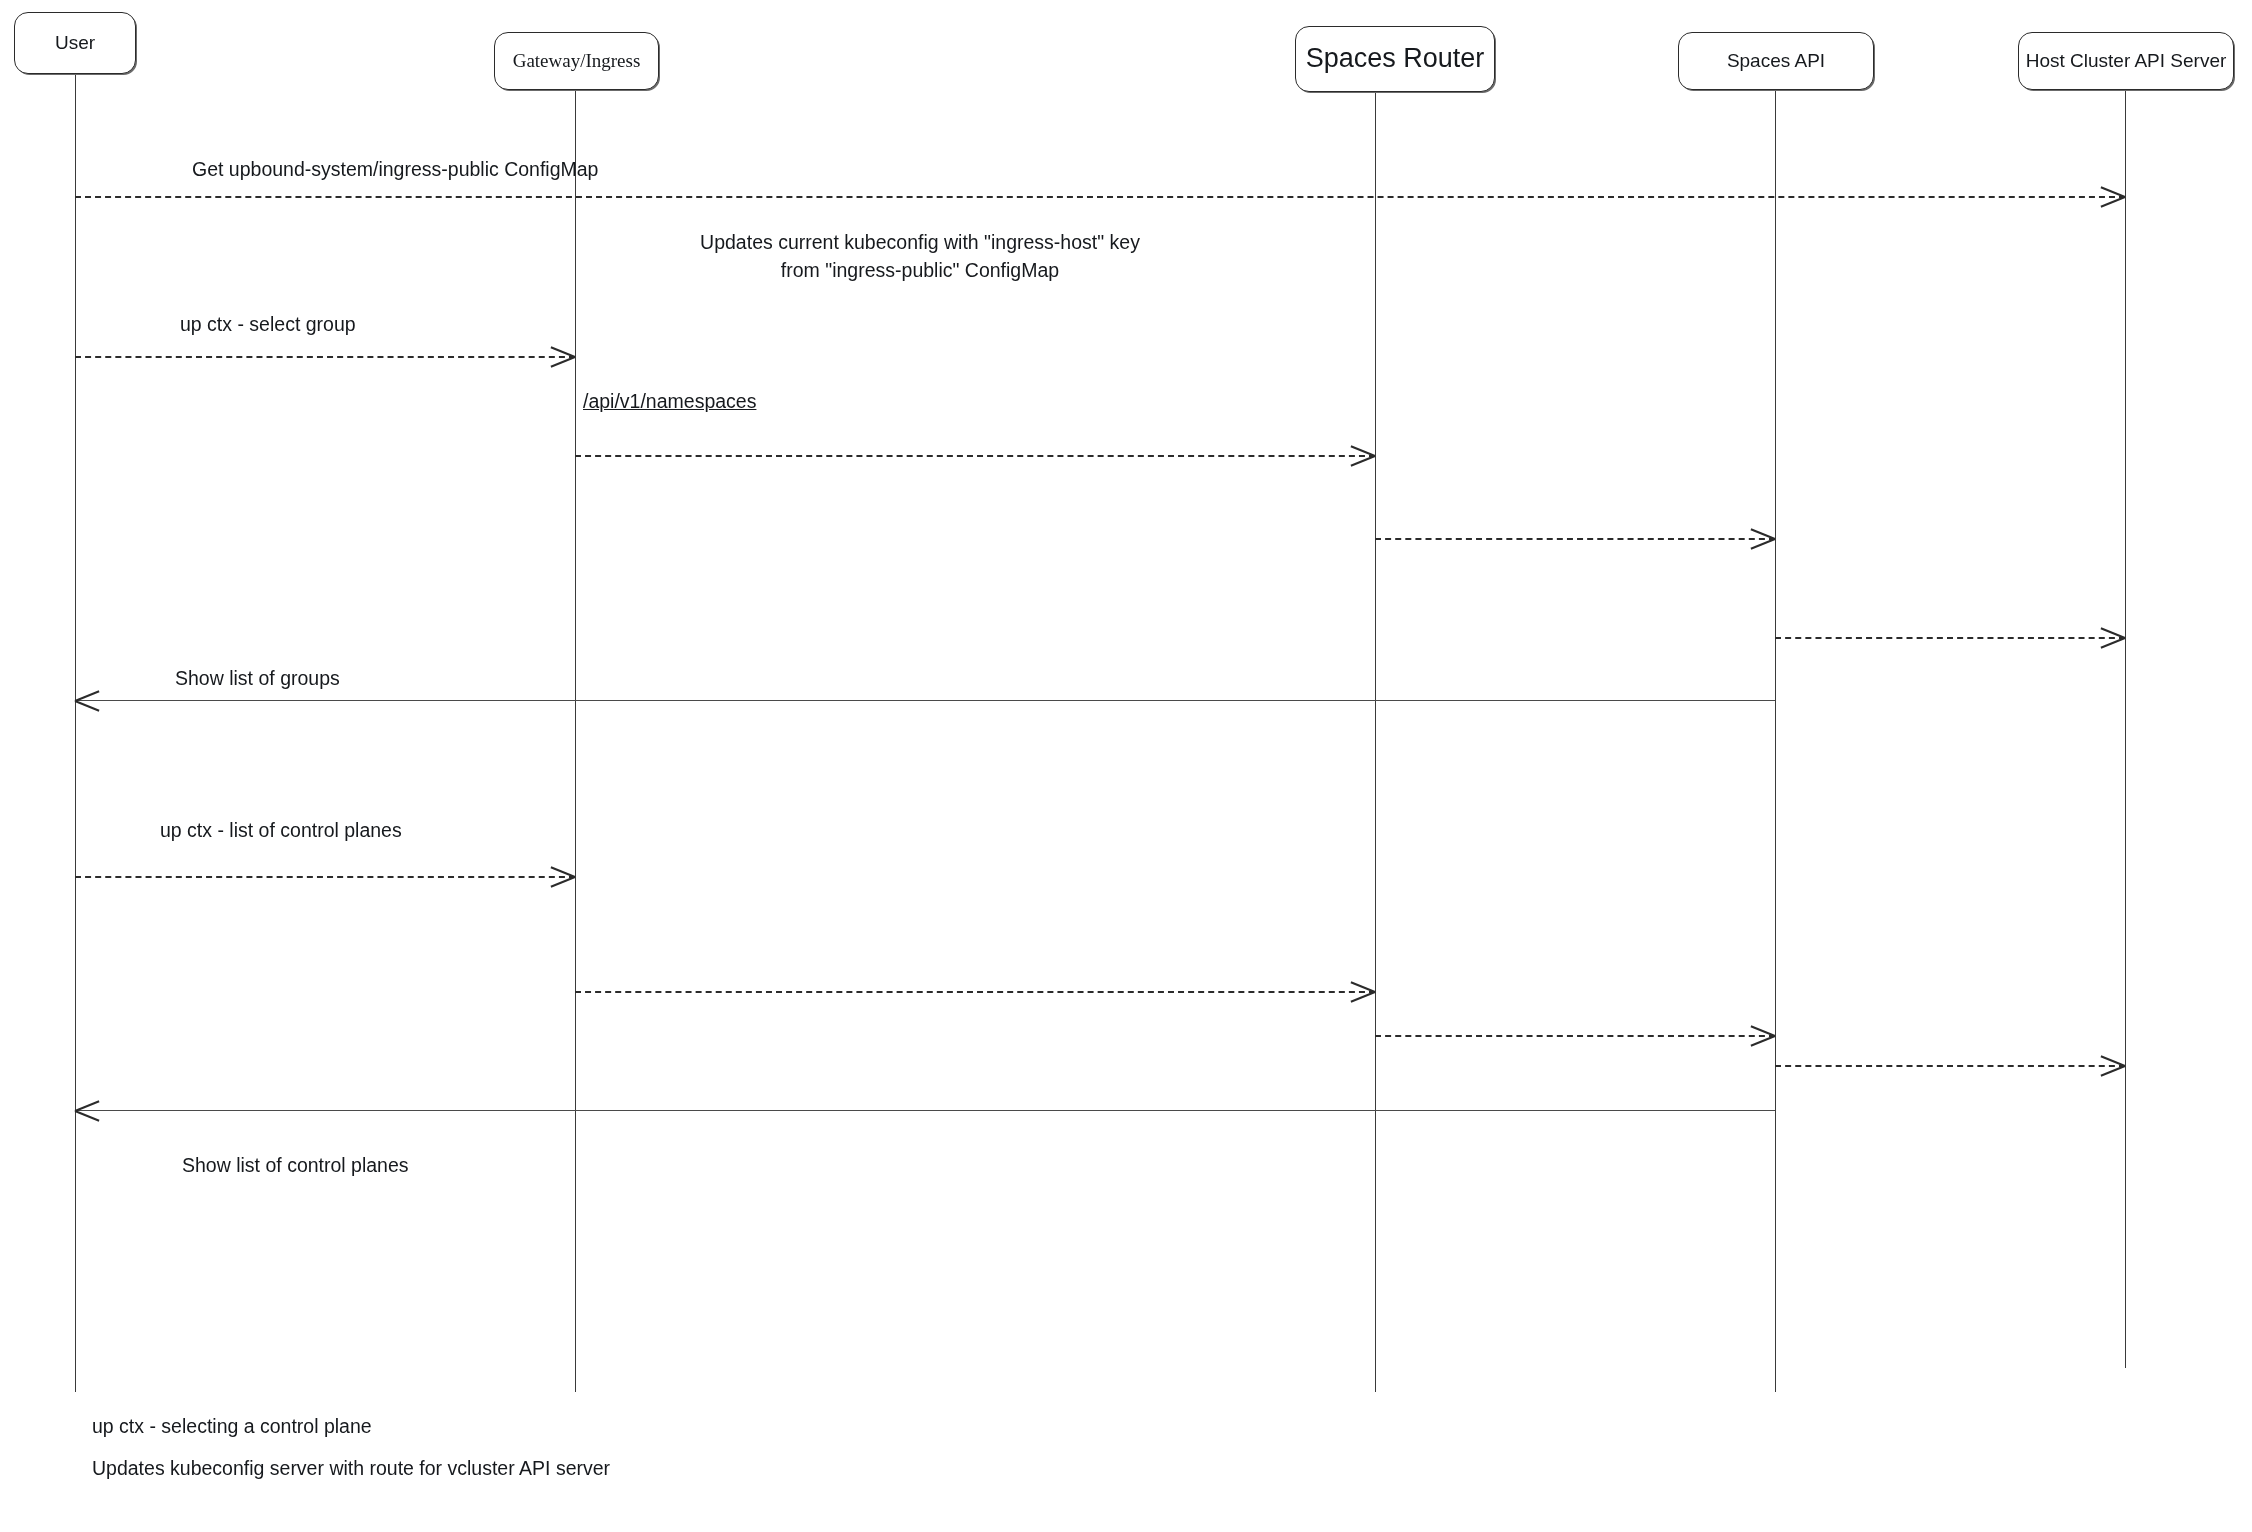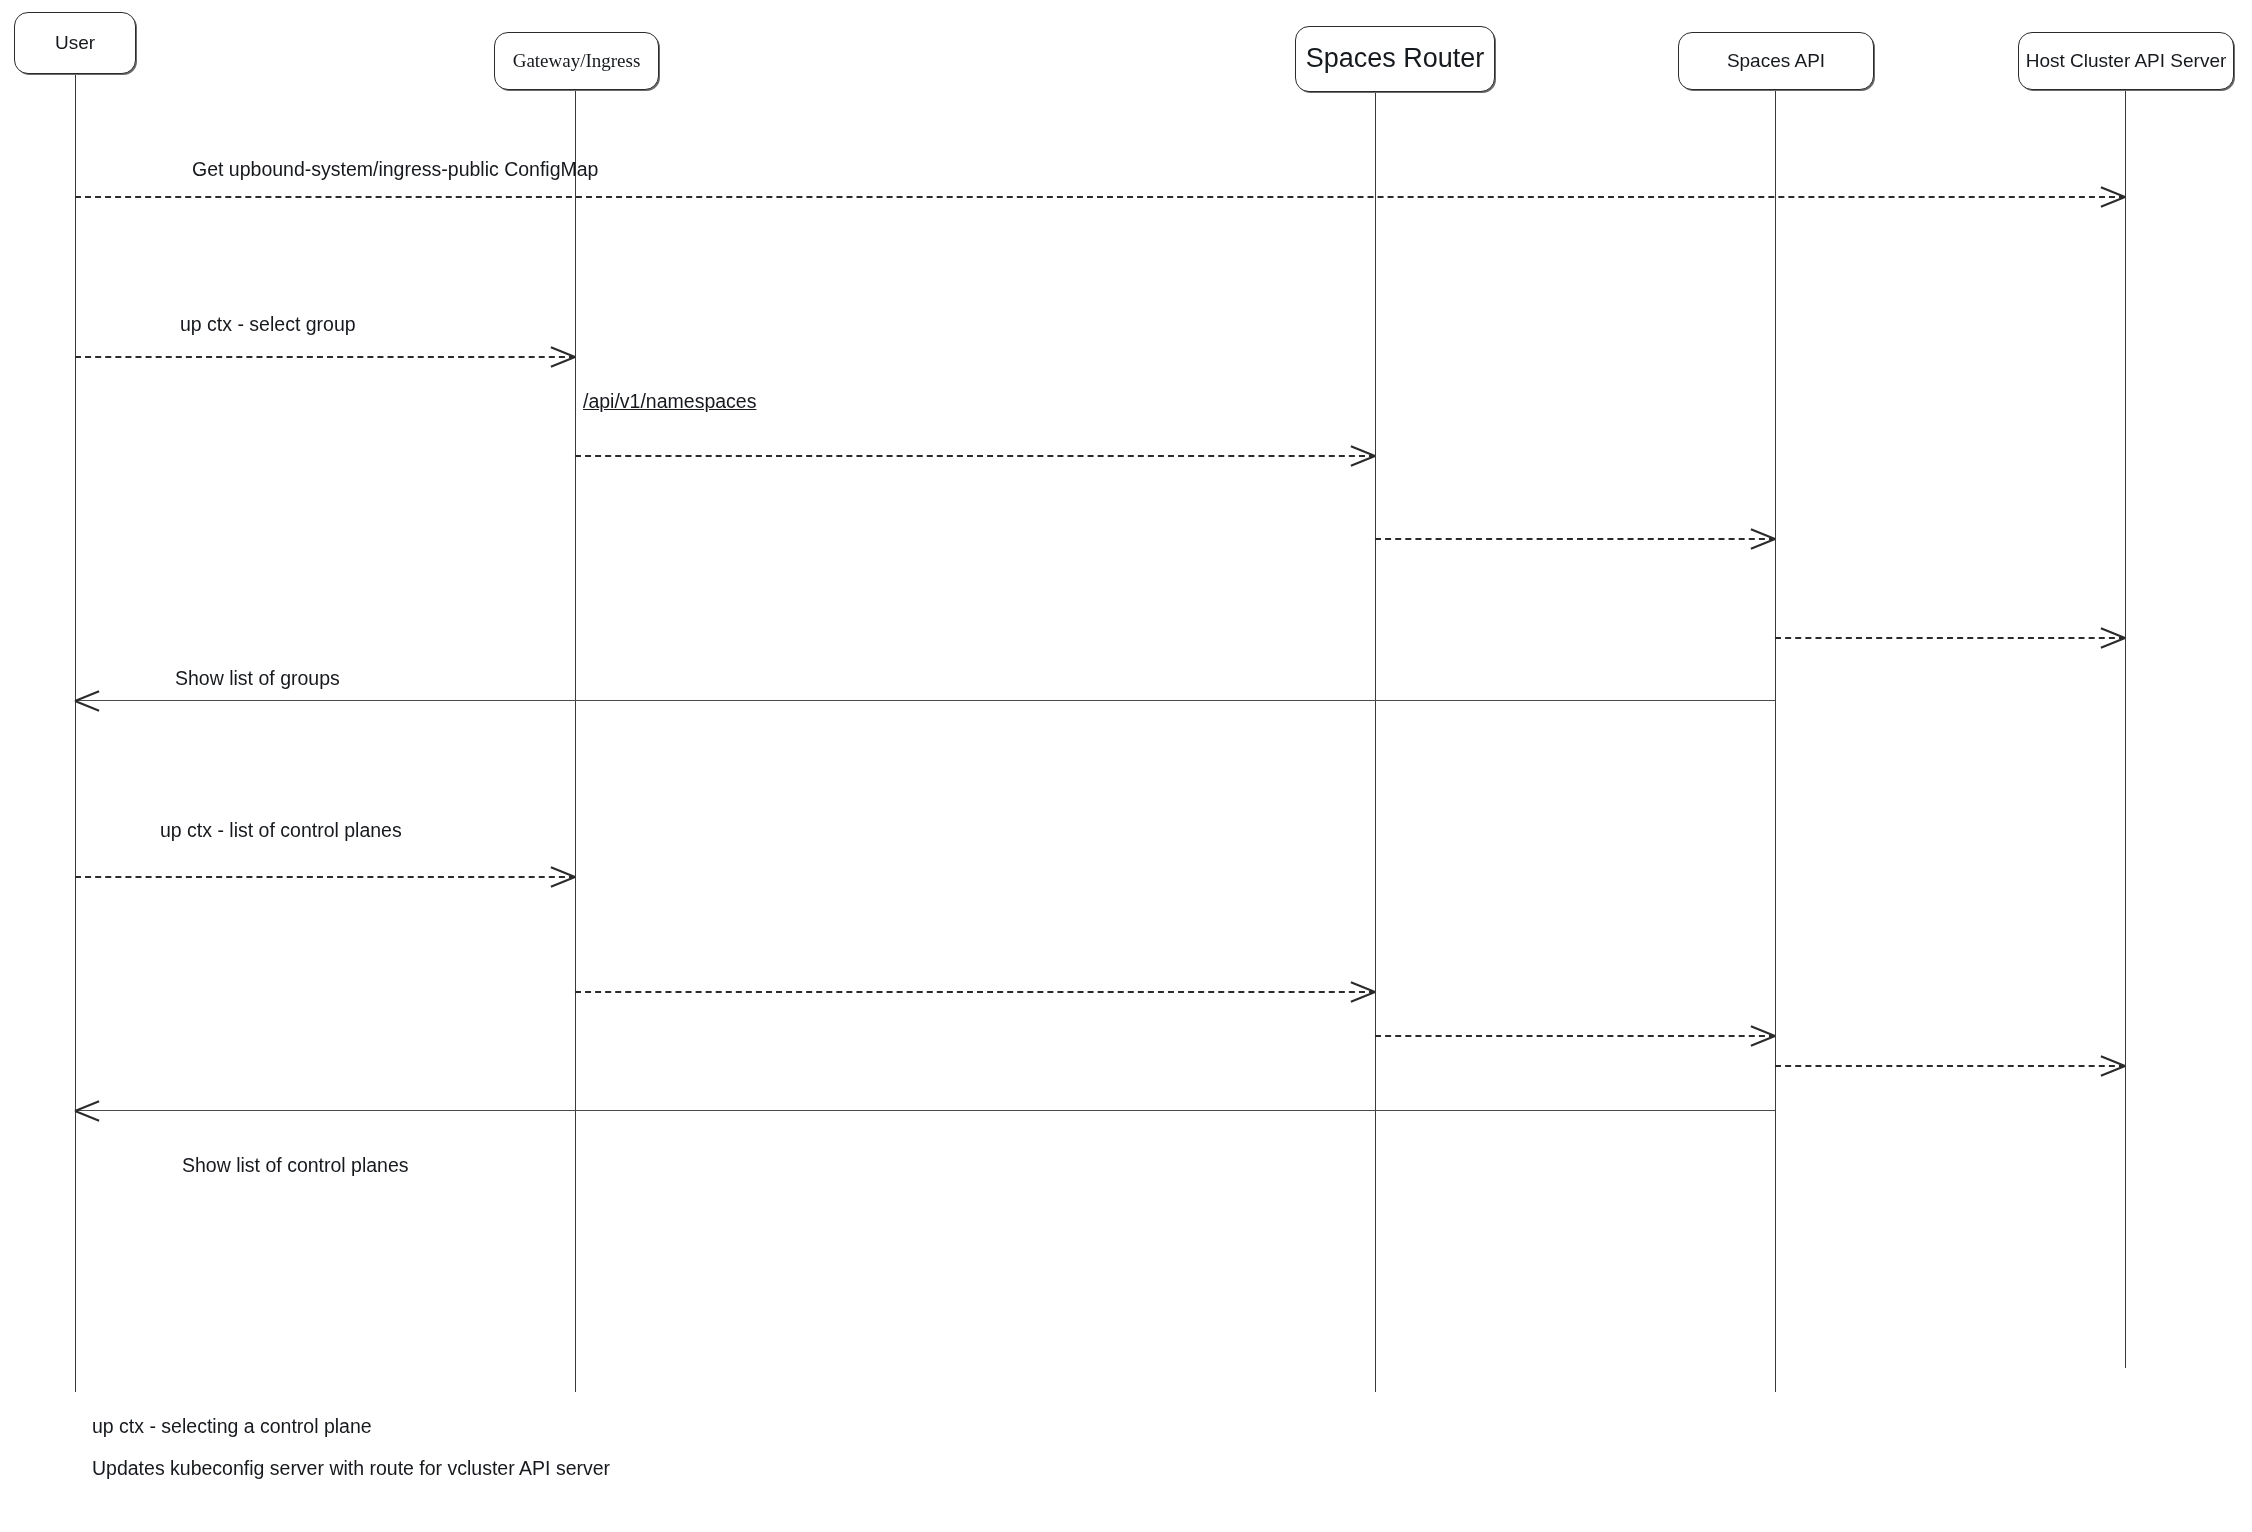--- a/index.html
+++ b/index.html
@@ -212,15 +212,17 @@
     </div>
     <div class="participant" style="left: 1275px; top: 26px; width: 200px; height: 66px; font-size: 27px; margin-left: 20px;">
       <span class="plabel">Spaces Router</span>
     </div>
     <div class="participant" style="left: 1678px; top: 32px; width: 196px; height: 58px; font-size: 19px;">
       <span class="plabel">Spaces API</span>
     </div>
     <div class="participant" style="left: 2018px; top: 32px; width: 216px; height: 58px; font-size: 19px;">
       <span class="plabel">Host Cluster API Server</span>
     </div>
+    <div class="note" style="left: 620px; top: 228px; width: 600px;">Updates current kubeconfig with "ingress-host" key
+from "ingress-public" ConfigMap</div>
     <div class="footer-line" style="left: 92px; top: 1415px;">up ctx - selecting a control plane</div>
     <div class="footer-line" style="left: 92px; top: 1457px;">Updates kubeconfig server with route for vcluster API server</div>
   </div>
 
 </body></html>

